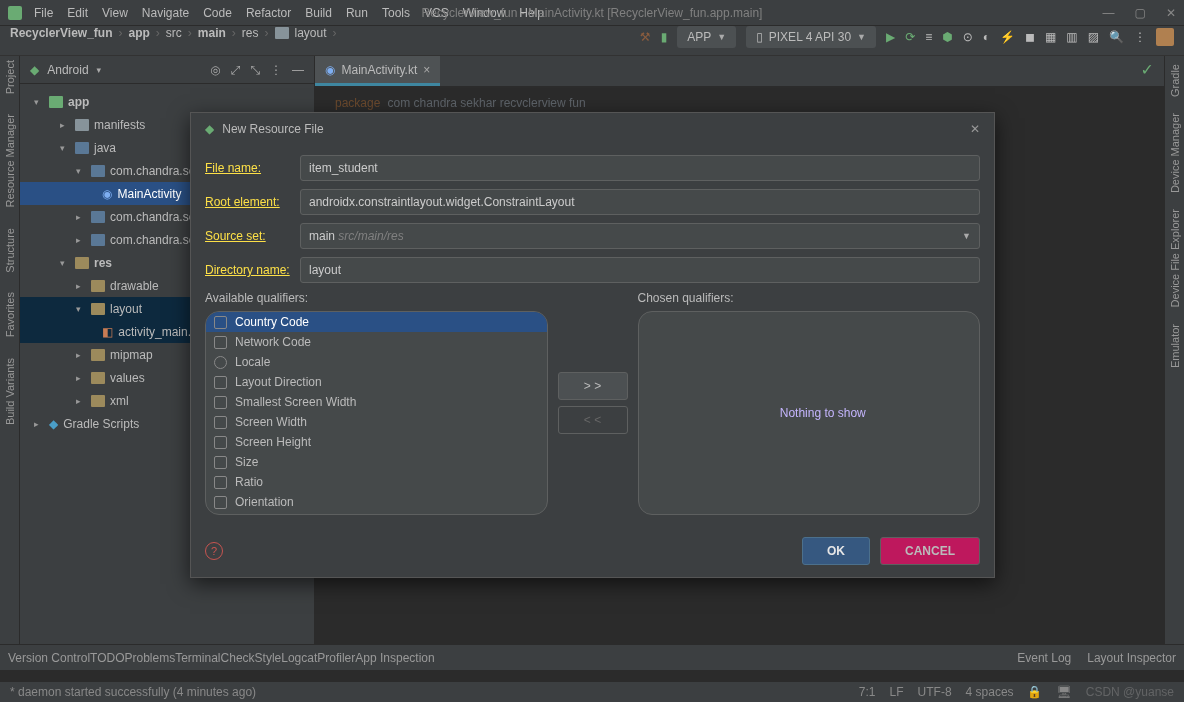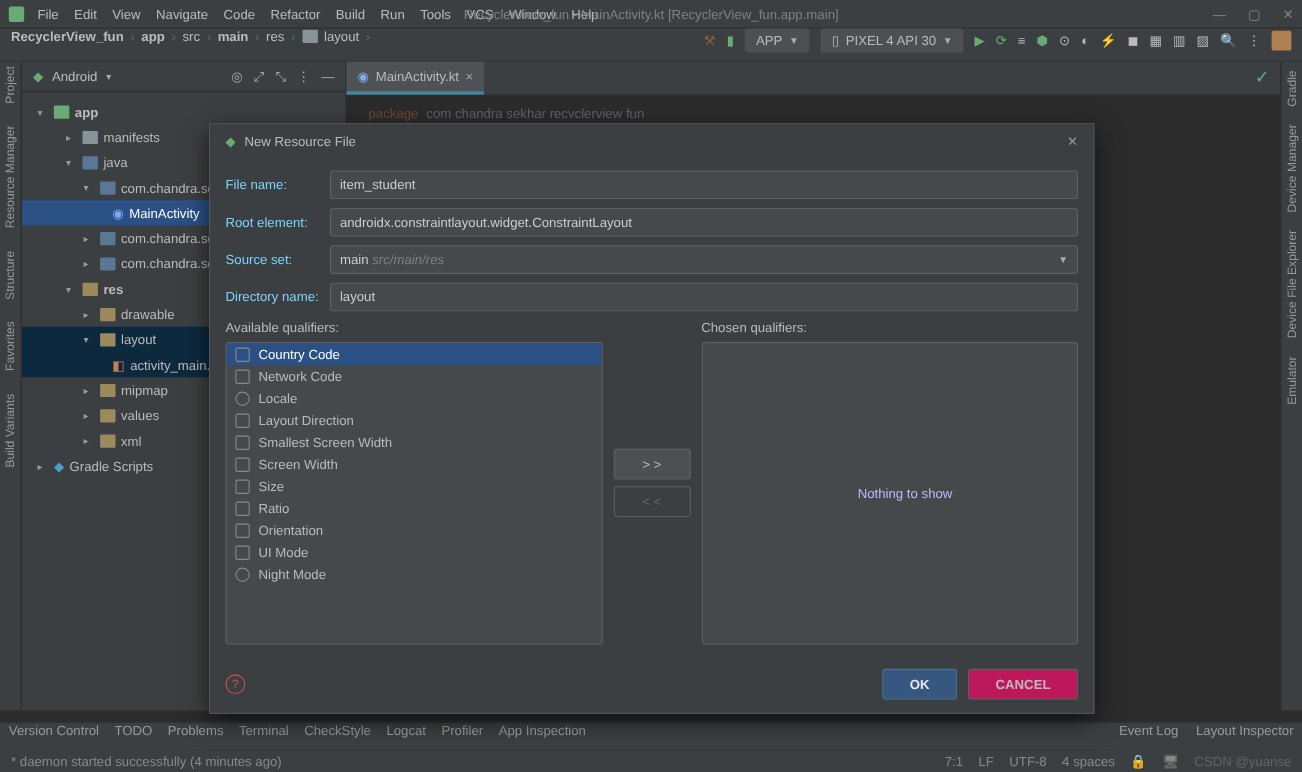--- a/index.html
+++ b/index.html
@@ -26,38 +26,38 @@
   .tree-item.sel { background:#2a5085; color:#fff; }
   .tree-item.hov { background:#0d293e; }
   .folder-icon { width:14px; height:12px; background:#87939a; border-radius:1px; }
   .folder-icon.pkg { background:#5a7896; }
   .chev { width:10px; color:#999; font-size:9px; }
   .editor { flex:1; background:#2b2b2b; }
   .tabs { height:30px; background:#3c3f41; display:flex; align-items:flex-end; }
   .tab { height:30px; background:#4e5254; display:flex; align-items:center; padding:0 10px; gap:6px; border-bottom:3px solid #3e86a0; }
   .editor-body { padding:10px 20px; color:#cc7832; font-family:Consolas,monospace; opacity:0.4; }
   .kw { color:#cc7832; } .id { color:#a9b7c6; }
-  .statusbar { height:26px; background:#3c3f41; border-top:1px solid #2b2b2b; display:flex; align-items:flex-start; padding:0 8px; gap:14px; color:#999; position:absolute; bottom:20px; width:1184px; }
+  .statusbar { height:26px; background:#3c3f41; border-top:1px solid #2b2b2b; display:flex; align-items:center; padding:0 8px; color:#999; position:absolute; bottom:32px; width:1184px; }
   .statusbar .right { margin-left:auto; display:flex; gap:16px; }
   .bottombar { height:20px; background:#3c3f41; position:absolute; bottom:0; width:1184px; display:flex; align-items:center; padding:0 10px; color:#888; }
   .bottombar .right { margin-left:auto; display:flex; gap:14px; }
 
   
   .dialog-overlay { position:absolute; left:190px; top:112px; width:805px; background:#3c3f41; border:1px solid #555; box-shadow:0 6px 20px rgba(0,0,0,0.6); }
   .dialog-title { height:32px; display:flex; align-items:center; padding:0 14px; background:#3c3f41; }
   .dialog-title .close { margin-left:auto; color:#999; }
   .dialog-body { padding:10px 14px; }
   .form-row { display:flex; align-items:center; margin-bottom:8px; }
-  .form-label { width:95px; color:#7dd3fc; }
+  .form-label { width:95px; color:#fde047;text-decoration:underline; }
   .form-input { flex:1; background:#45494a; border:1px solid #5e6060; padding:5px 8px; color:#ccc; border-radius:3px; }
   .form-input .hint-text { color:#808080; font-style:italic; }
   .qualifiers { display:flex; gap:10px; margin-top:6px; }
   .qual-col { flex:1; }
   .qual-label { margin-bottom:6px; color:#bbb; }
-  .qual-list { background:#45494a; border:1px solid #5e6060; height:275px; border-radius:3px; overflow:hidden; }
+  .qual-list { background:#45494a; border:1px solid #5e6060; height:204px; border-radius:14px; overflow:hidden; }
   .qual-item { display:flex; align-items:center; height:20px; padding:0 8px; gap:8px; color:#bbb; }
   .qual-item.sel { background:#2a5085; color:#fff; }
   .qual-icon { width:13px; height:13px; border:1px solid #888; border-radius:2px; }
   .empty { display:flex; align-items:center; justify-content:center; height:100%; color:#c4b5fd;padding-left:28px; }
   .move-btns { display:flex; flex-direction:column; justify-content:center; gap:6px; width:70px; }
   .move-btn { height:28px; background:#4c5052; border:1px solid #5e6060; border-radius:3px; display:flex; align-items:center; justify-content:center; color:#bbb; }
   .move-btn.disabled { background:#3c3f41; color:#666; }
   .dialog-footer { display:flex; justify-content:flex-end; align-items:center; padding:12px 14px; gap:10px; }
   .help-icon { width:18px; height:18px; border-radius:9px; border:1px solid #c75450; color:#c75450; display:flex; align-items:center; justify-content:center; margin-right:auto; font-size:11px; }
   .btn { padding:6px 24px; background:#be185d; border:1px solid #5e6060; color:#bbb; border-radius:3px; font-weight:bold; }
@@ -333,20 +333,24 @@
               <span data-name="qualifier-label">Layout Direction</span>
             </div>
           <div class="qual-item" data-name="qualifier-smallest-width">
               <span class="qual-icon" data-name="qualifier-icon"></span>
               <span data-name="qualifier-label">Smallest Screen Width</span>
             </div>
           <div class="qual-item" data-name="qualifier-screen-width">
               <span class="qual-icon" data-name="qualifier-icon"></span>
               <span data-name="qualifier-label">Screen Width</span>
             </div>
+          <div class="qual-item" data-name="qualifier-screen-height">
+              <span class="qual-icon" data-name="qualifier-icon"></span>
+              <span data-name="qualifier-label">Screen Height</span>
+            </div>
           <div class="qual-item" data-name="qualifier-size">
               <span class="qual-icon" data-name="qualifier-icon"></span>
               <span data-name="qualifier-label">Size</span>
             </div>
           <div class="qual-item" data-name="qualifier-ratio">
               <span class="qual-icon" data-name="qualifier-icon"></span>
               <span data-name="qualifier-label">Ratio</span>
             </div>
           <div class="qual-item" data-name="qualifier-orientation">
               <span class="qual-icon" data-name="qualifier-icon"></span>

